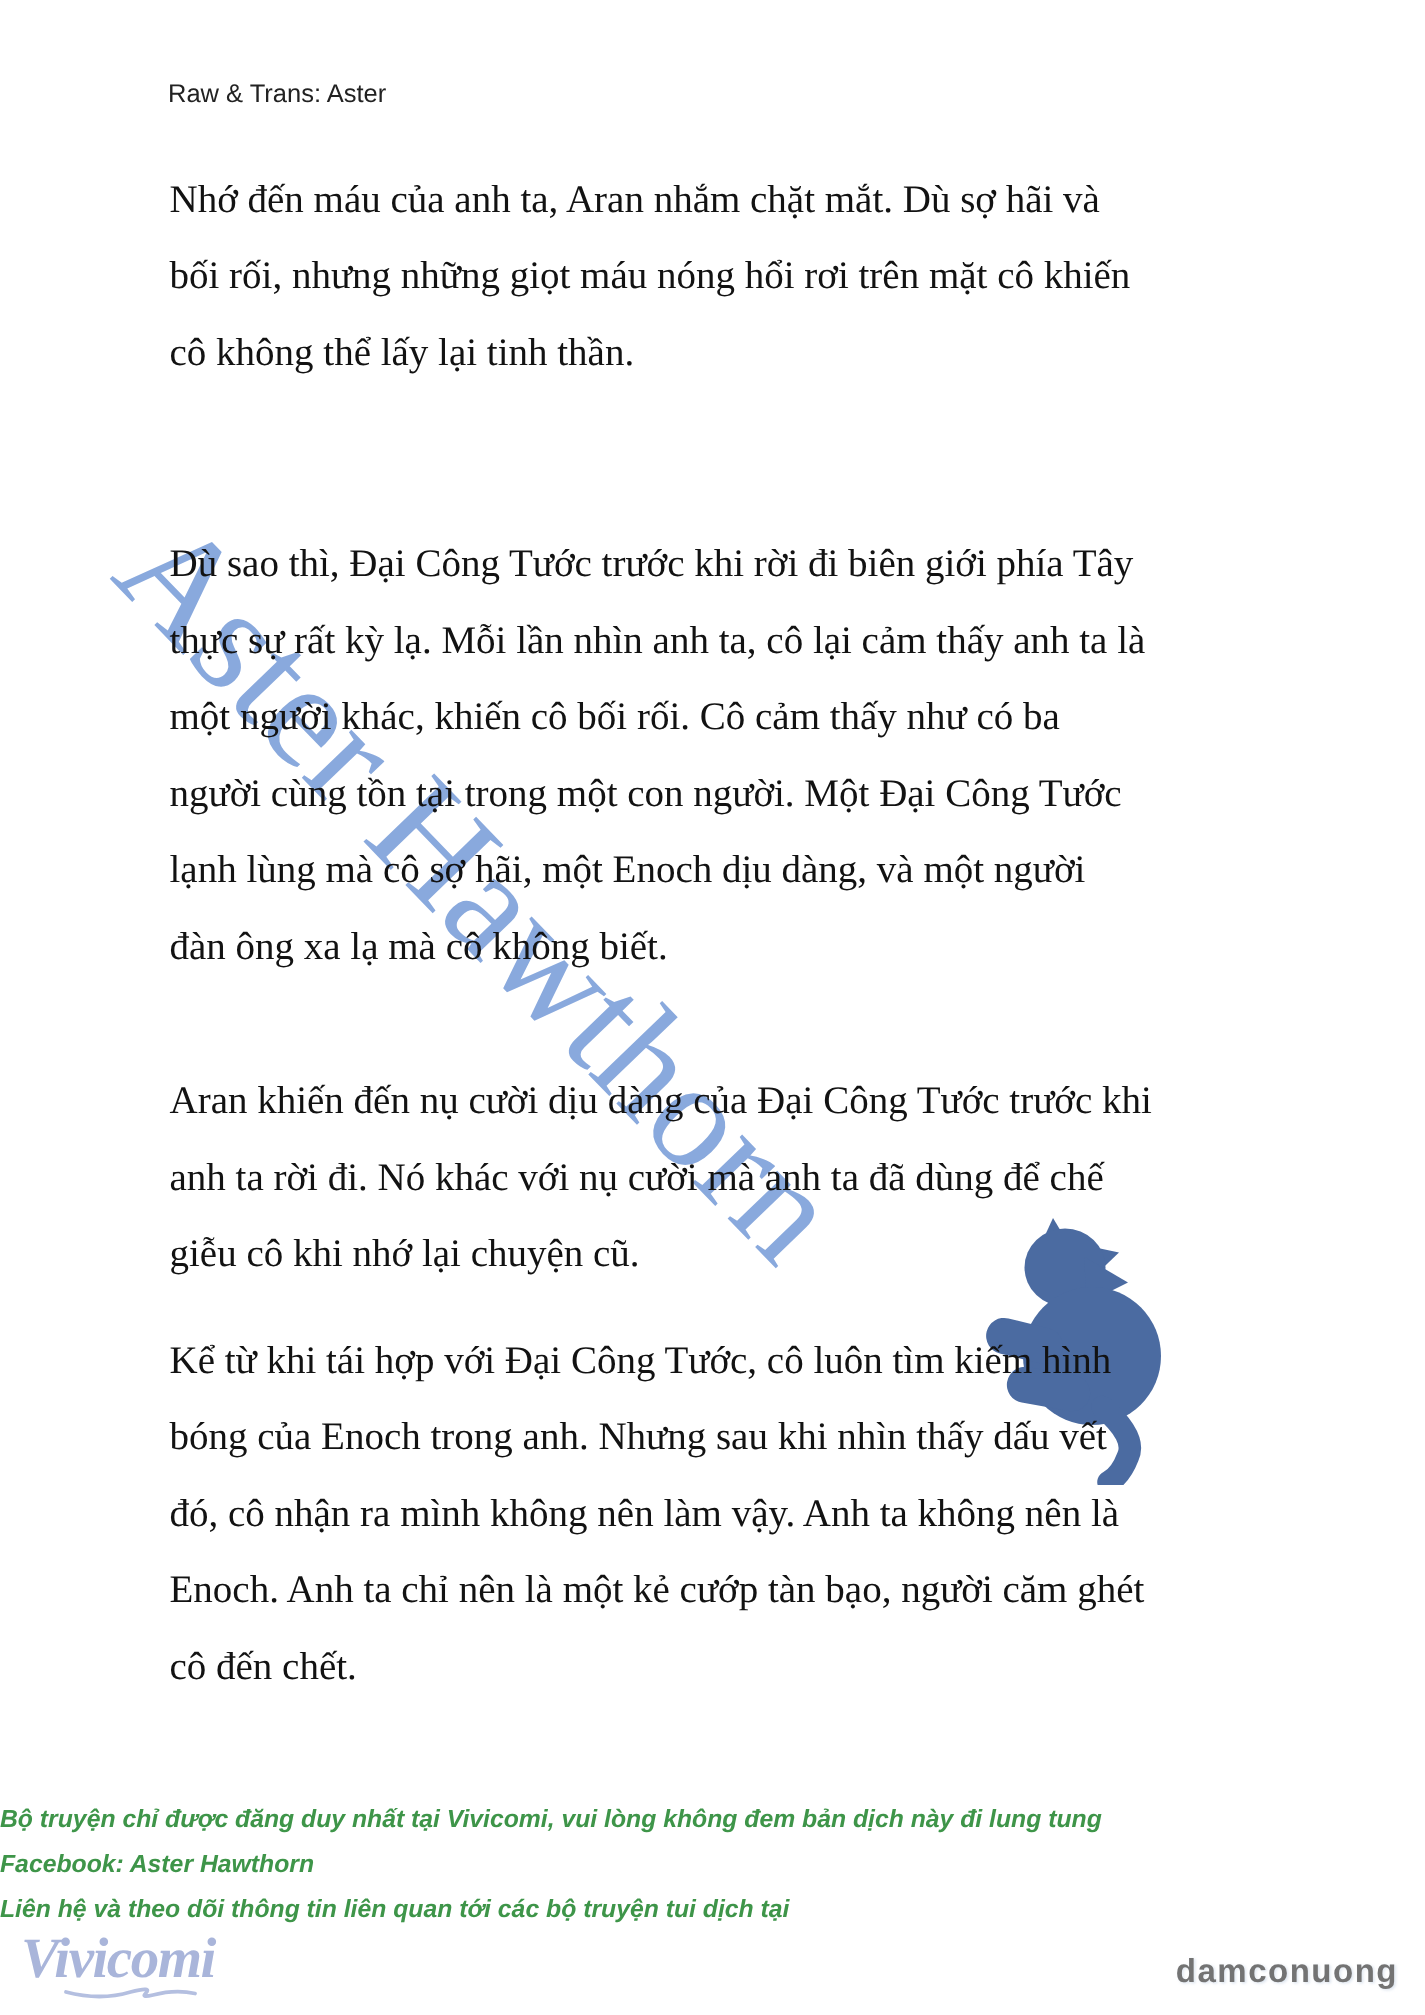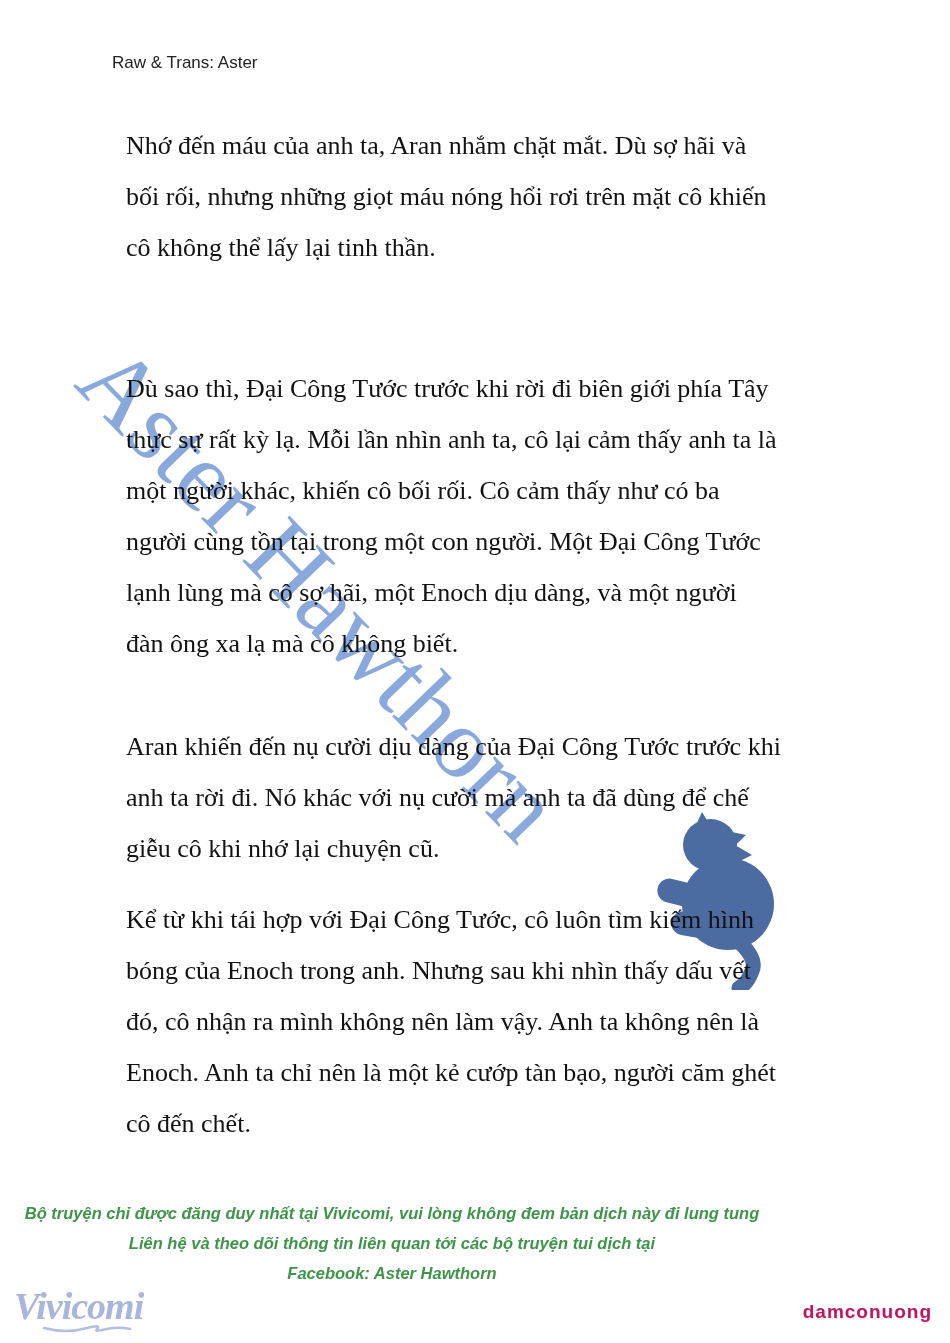--- a/index.html
+++ b/index.html
@@ -22,52 +22,52 @@
     font-family:"Liberation Serif","DejaVu Serif",serif;
     font-size:100px;
     color:rgba(104,145,211,0.78);
     white-space:nowrap;
     z-index:1;
     pointer-events:none;
   }
   .body-text{position:absolute;left:113px;top:0;width:760px;z-index:2;}
   .para{
     position:absolute;left:0;
-    margin:13px;
+    margin:0;
     font-size:26px;line-height:51px;color:#121212;
     white-space:pre;
   }
   .p1{top:107px}
   .p2{top:350px}
   .p3{top:708px}
   .p4{top:881px}
   .cat{position:absolute;left:655px;top:812px;width:125px;height:178px;z-index:1;}
   .footer{
     position:absolute;left:0;top:1198px;width:784px;
-    text-align:center;z-index:2;
+    z-index:2;
     font-family:"Liberation Sans","DejaVu Sans",sans-serif;
     font-style:italic;font-weight:bold;
     font-size:16.5px;line-height:30px;color:#3e9549;
   }
   .logo-left{
     position:absolute;left:14px;top:1284px;z-index:2;
     font-family:"Liberation Serif","DejaVu Serif",serif;
     font-style:italic;font-weight:bold;
     font-size:38px;letter-spacing:-1px;
     color:#a9b5da;
   }
   .logo-left .swirl{
     display:block;margin-top:-8px;margin-left:28px;
   }
   .logo-right{
     position:absolute;right:18px;top:1301px;z-index:2;
     font-family:"Liberation Sans","DejaVu Sans",sans-serif;
     font-weight:bold;
-    font-size:19px;letter-spacing:1px;
-    color:#be185d;
+    font-size:22px;letter-spacing:1px;
+    color:#737373;
     text-shadow:0 0 5px rgba(255,255,255,0.95),1px 1px 2px rgba(170,190,215,0.6);
   }
 </style>
 </head>
 <body>
 
 <div class="page">
 
   <div class="credit">Raw &amp; Trans: Aster</div>
 
@@ -101,22 +101,22 @@
 giễu cô khi nhớ lại chuyện cũ.</p>
     <p class="para p4">Kể từ khi tái hợp với Đại Công Tước, cô luôn tìm kiếm hình
 bóng của Enoch trong anh. Nhưng sau khi nhìn thấy dấu vết
 đó, cô nhận ra mình không nên làm vậy. Anh ta không nên là
 Enoch. Anh ta chỉ nên là một kẻ cướp tàn bạo, người căm ghét
 cô đến chết.</p>
   </div>
 
   <div class="footer">
     <div>Bộ truyện chỉ được đăng duy nhất tại Vivicomi, vui lòng không đem bản dịch này đi lung tung</div>
+    <div>Facebook: Aster Hawthorn</div>
     <div>Liên hệ và theo dõi thông tin liên quan tới các bộ truyện tui dịch tại</div>
-    <div>Facebook: Aster Hawthorn</div>
   </div>
 
   <div class="logo-left">
     <span>Vivicomi</span>
     <svg class="swirl" width="90" height="14" viewBox="0 0 90 14" xmlns="http://www.w3.org/2000/svg" aria-hidden="true">
       <path d="M2 8 Q 25 14 45 8 Q 60 4 55 9 Q 52 12 60 10 Q 75 6 88 9" fill="none" stroke="#b4bfe0" stroke-width="2.5" stroke-linecap="round"></path>
     </svg>
   </div>
 
   <div class="logo-right">damconuong</div>

